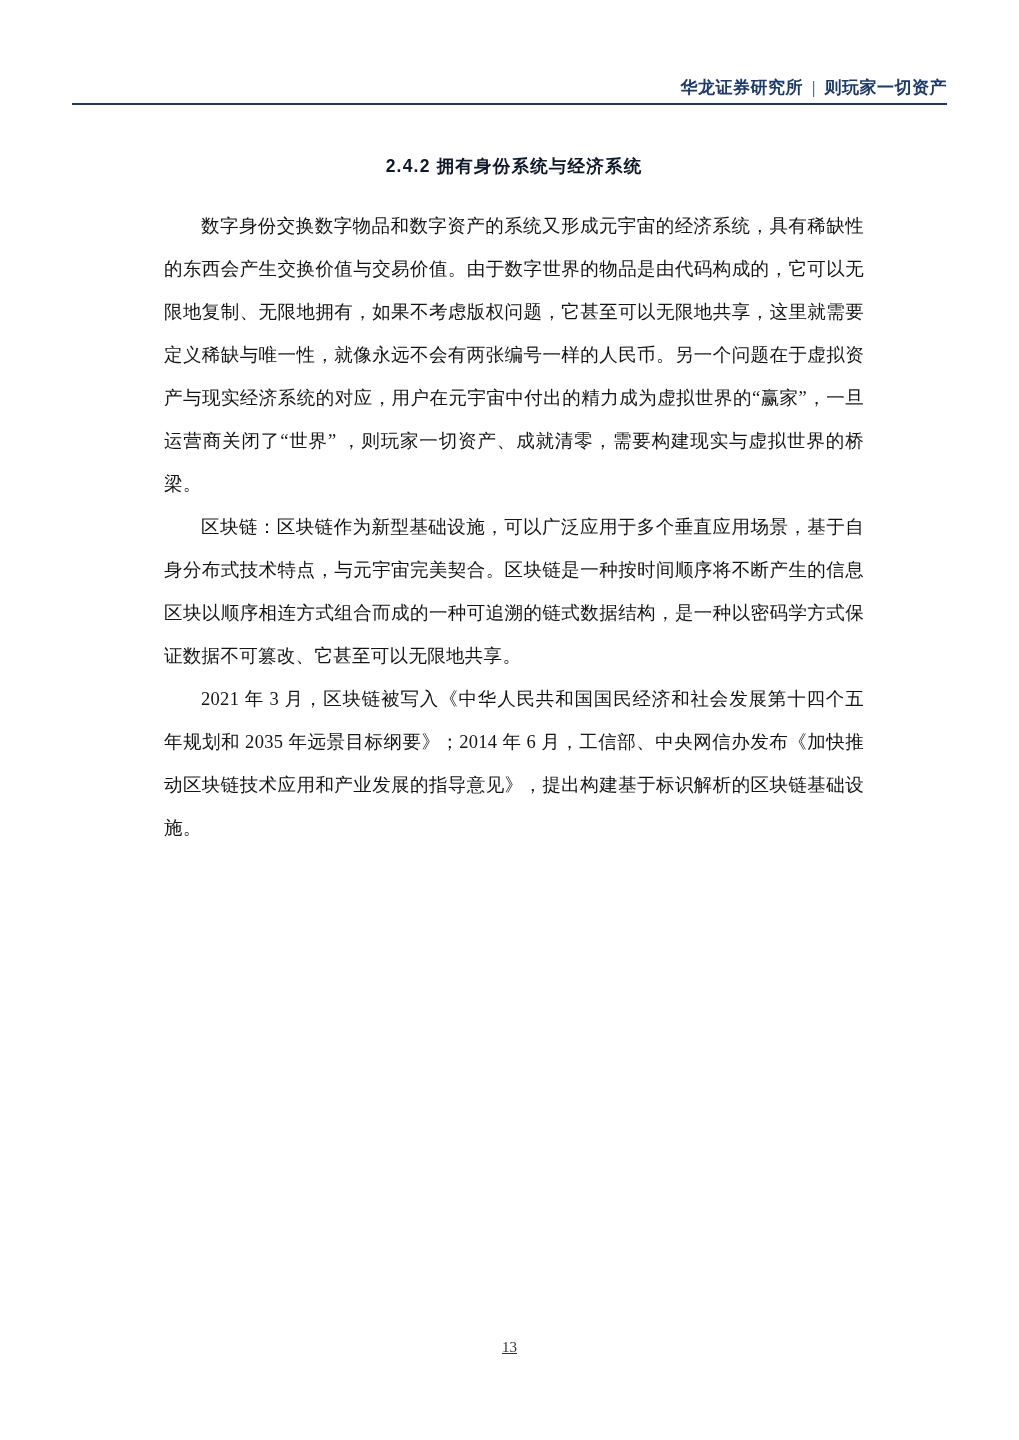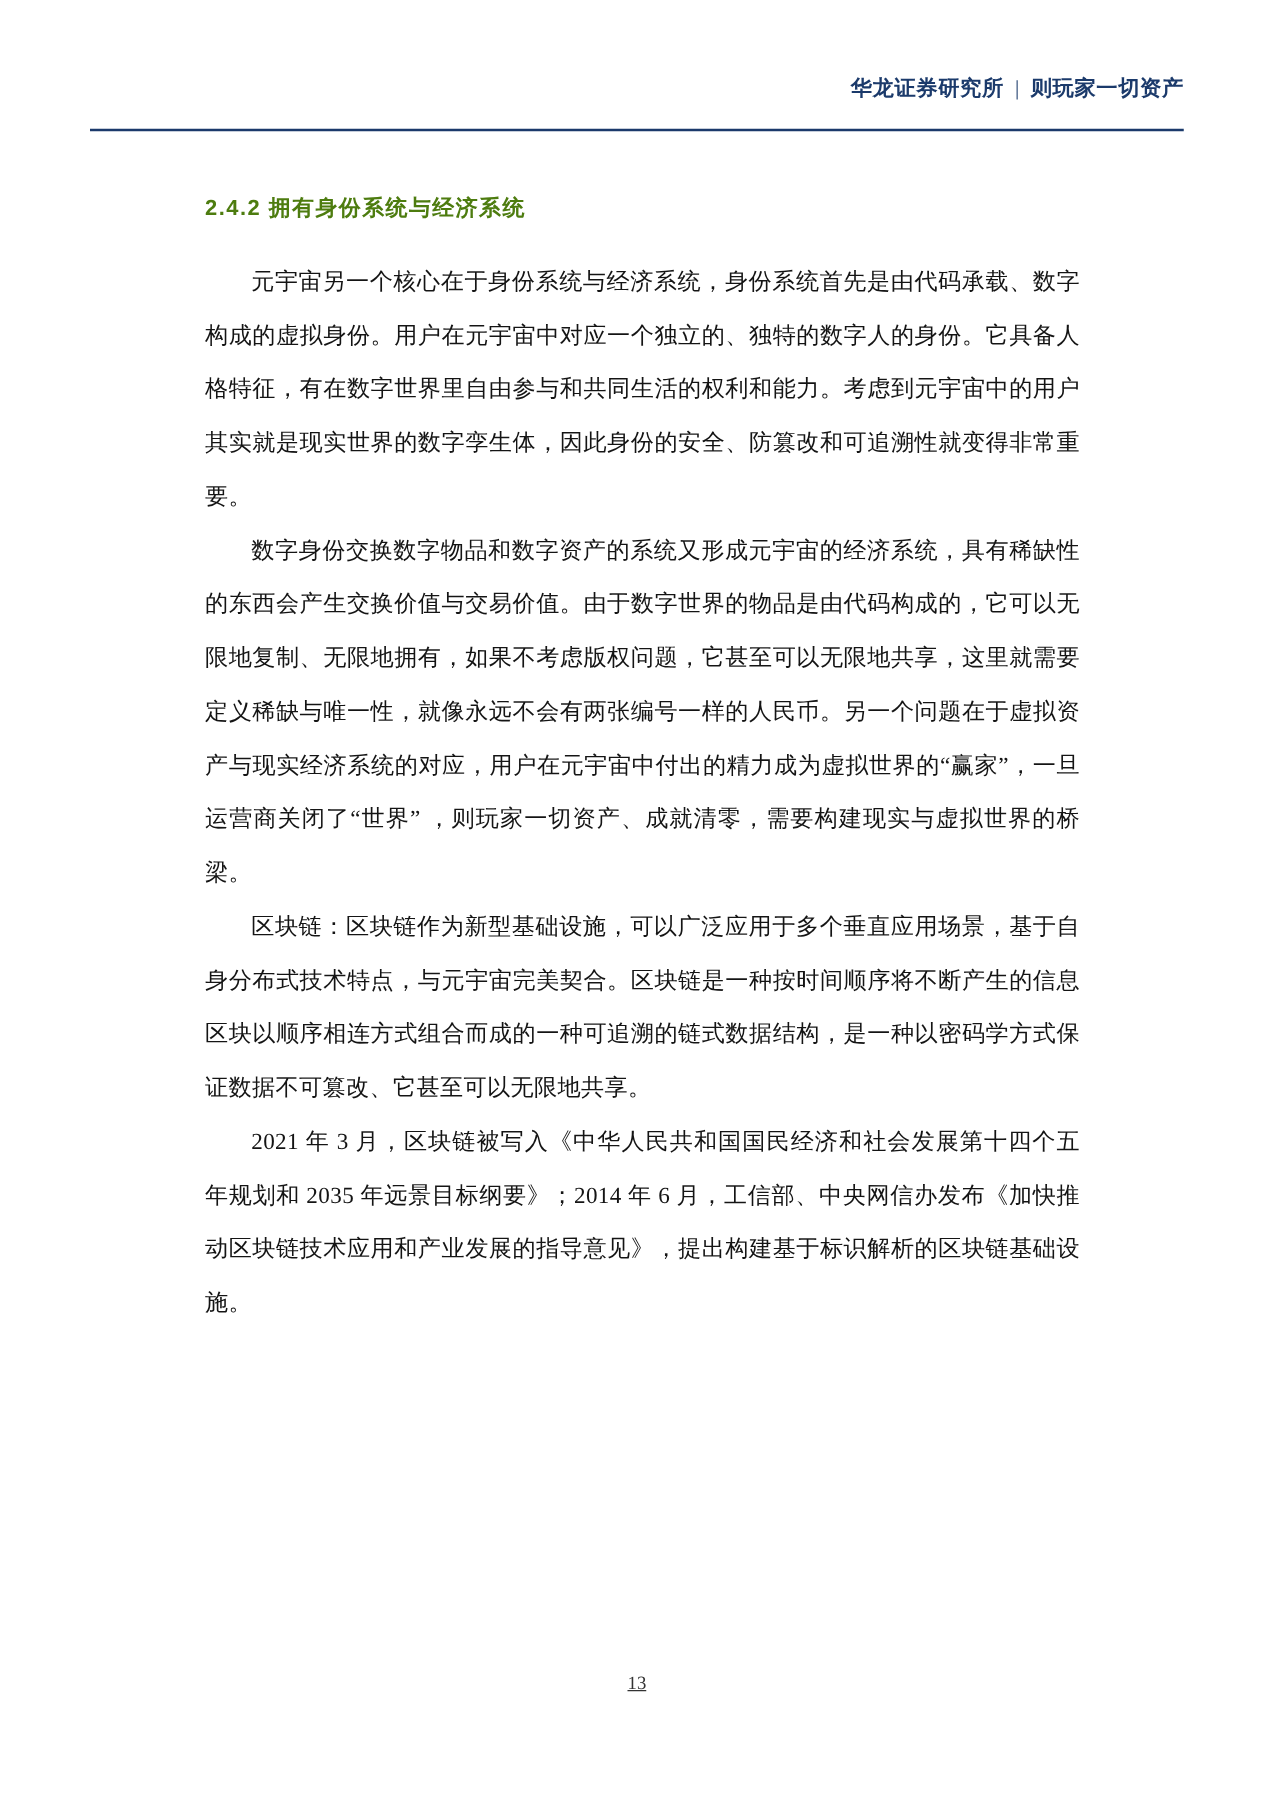--- a/index.html
+++ b/index.html
@@ -26,21 +26,21 @@
   
   .header {
     position: absolute;
     top: 62px;
     left: 72px;
     right: 72px;
     height: 46px;
   }
   .header-inner {
     display: flex;
-    align-items: flex-start;
+    align-items: flex-end;
     justify-content: flex-end;
     height: 34px;
   }
   .header-title {
     font-family: "Liberation Sans", "DejaVu Sans", sans-serif;
     font-weight: bold;
     font-size: 17px;
     color: #1b3a6b;
     letter-spacing: 0.5px;
     line-height: 1;
@@ -62,24 +62,25 @@
   .content {
     position: absolute;
     top: 140px;
     left: 164px;
     width: 700px;
   }
   h2.section-title {
     font-family: "Liberation Sans", "DejaVu Sans", sans-serif;
     font-size: 17.5px;
     font-weight: bold;
-    color: #4d7c0f;
+    color: #0f172a;
     margin: 14px 0 26px 0;
     letter-spacing: 1.2px;
     line-height: 1.4;
+    text-align: center;
   }
   p.para {
     font-size: 18.5px;
     line-height: 43px;
     margin: 0 0 0 0;
     text-align: justify;
     text-justify: inter-ideograph;
     text-indent: 2em;
     color: #141414;
     letter-spacing: 0.3px;
@@ -113,21 +114,20 @@
       <span class="header-title">华龙证券研究所</span>
       <span class="header-sep">|</span>
       <span class="header-title">则玩家一切资产</span>
     </div>
     <div class="header-rule"></div>
   </div>
 
   <div class="content">
     <h2 class="section-title">2.4.2 拥有身份系统与经济系统</h2>
 
-    <p class="para">元宇宙另一个核心在于身份系统与经济系统，身份系统首先是由代码承载、数字构成的虚拟身份。用户在元宇宙中对应一个独立的、独特的数字人的身份。它具备人格特征，有在数字世界里自由参与和共同生活的权利和能力。考虑到元宇宙中的用户其实就是现实世界的数字孪生体，因此身份的安全、防篡改和可追溯性就变得非常重要。</p>
     <p class="para">数字身份交换数字物品和数字资产的系统又形成元宇宙的经济系统，具有稀缺性的东西会产生交换价值与交易价值。由于数字世界的物品是由代码构成的，它可以无限地复制、无限地拥有，如果不考虑版权问题，它甚至可以无限地共享，这里就需要定义稀缺与唯一性，就像永远不会有两张编号一样的人民币。另一个问题在于虚拟资产与现实经济系统的对应，用户在元宇宙中付出的精力成为虚拟世界的“赢家”，一旦运营商关闭了“世界”  ，则玩家一切资产、成就清零，需要构建现实与虚拟世界的桥梁。</p>
     <p class="para">区块链：区块链作为新型基础设施，可以广泛应用于多个垂直应用场景，基于自身分布式技术特点，与元宇宙完美契合。区块链是一种按时间顺序将不断产生的信息区块以顺序相连方式组合而成的一种可追溯的链式数据结构，是一种以密码学方式保证数据不可篡改、它甚至可以无限地共享。</p>
     <p class="para">2021 年 3 月，区块链被写入《中华人民共和国国民经济和社会发展第十四个五年规划和 2035 年远景目标纲要》；2014 年 6 月，工信部、中央网信办发布《加快推动区块链技术应用和产业发展的指导意见》，提出构建基于标识解析的区块链基础设施。</p>
   </div>
 
   <div class="footer">
     <span class="page-number">13</span>
   </div>
 
 </div>

